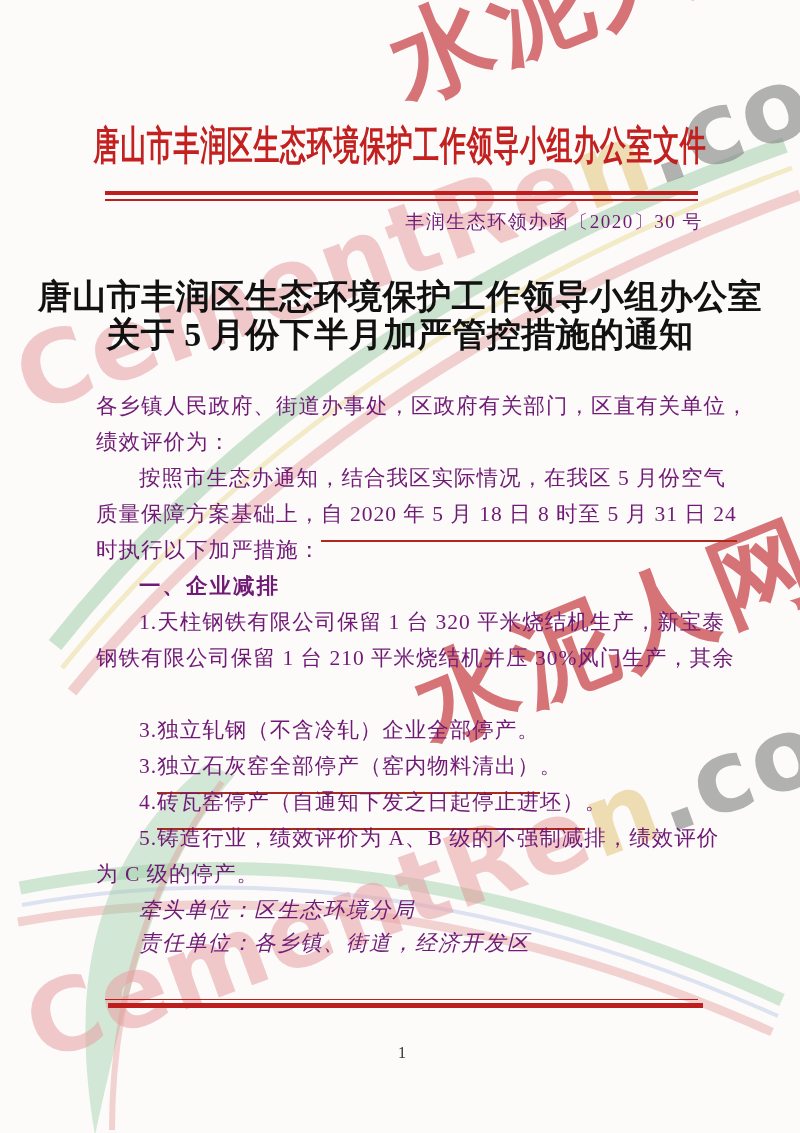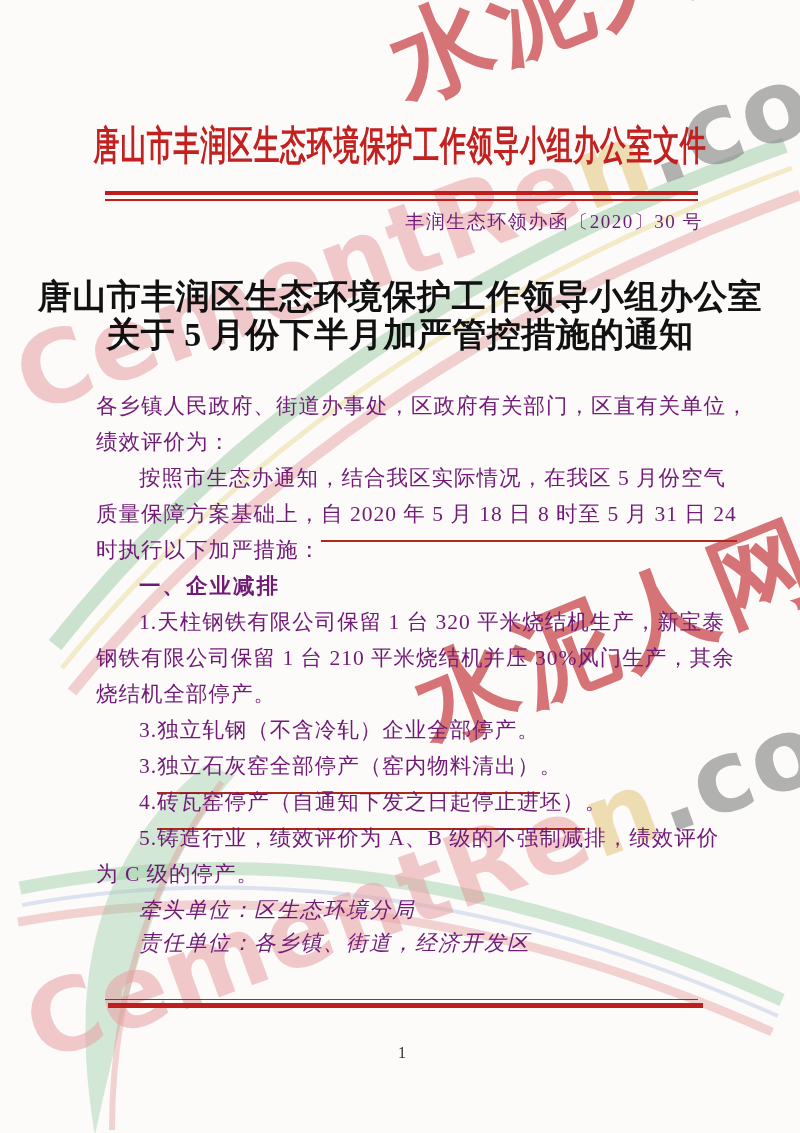--- a/index.html
+++ b/index.html
@@ -97,21 +97,20 @@
     <div class="abs bline ind" style="top:465px">按照市生态办通知，结合我区实际情况，在我区 5 月份空气</div>
     <div class="abs bline" style="top:501px">
       <span>质量保障方案基础上，</span><span class="redline">自 2020 年 5 月 18 日 8 时至 5 月 31 日 24</span>
     </div>
     <div class="abs bline" style="top:537px">时执行以下加严措施：</div>
 
     <div class="abs bline ind" id="line-sec1" style="top:573px">一、企业减排</div>
 
     <div class="abs bline ind" style="top:609px">1.天柱钢铁有限公司保留 1 台 320 平米烧结机生产，新宝泰</div>
     <div class="abs bline" style="top:645px">钢铁有限公司保留 1 台 210 平米烧结机并压 30%风门生产，其余</div>
-    <div class="abs bline" style="top:681px">烧结机全部停产。</div>
 
     <div class="abs bline ind" style="top:717px">3.独立轧钢（不含冷轧）企业全部停产。</div>
 
     <div class="abs bline ind" style="top:753px">
       <span>3.</span><span class="redline">独立石灰窑全部停产（窑内物料清出）</span><span>。</span>
     </div>
 
     <div class="abs bline ind" style="top:789px">
       <span>4.</span><span class="redline">砖瓦窑停产（自通知下发之日起停止进坯）</span><span>。</span>
     </div>

